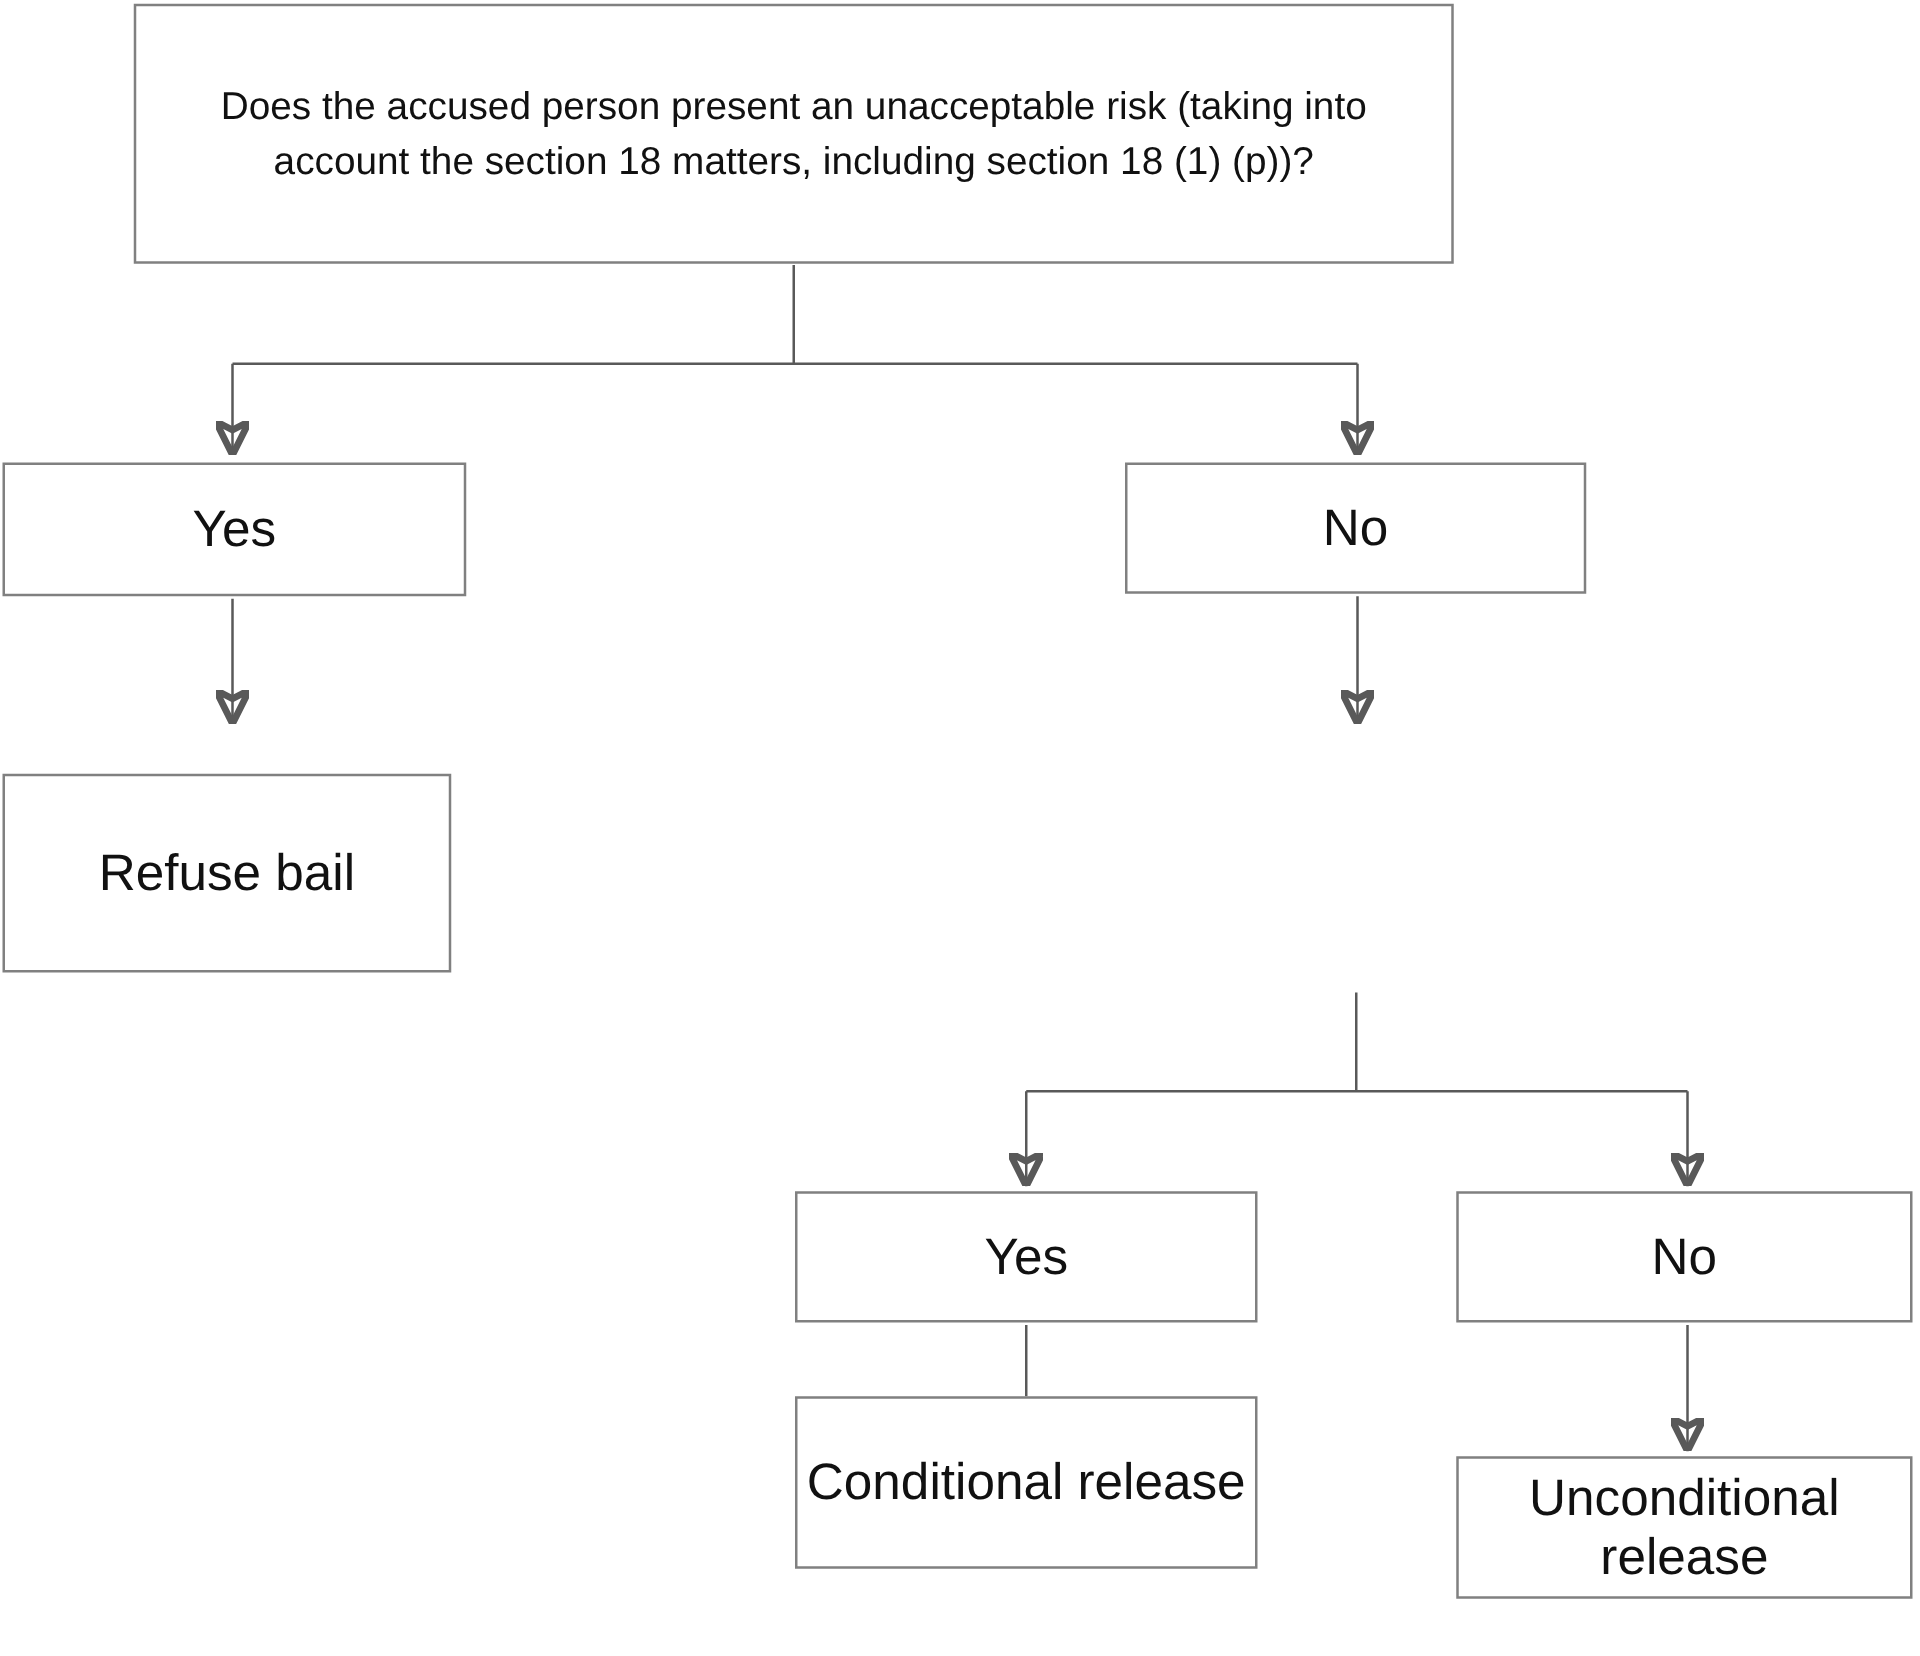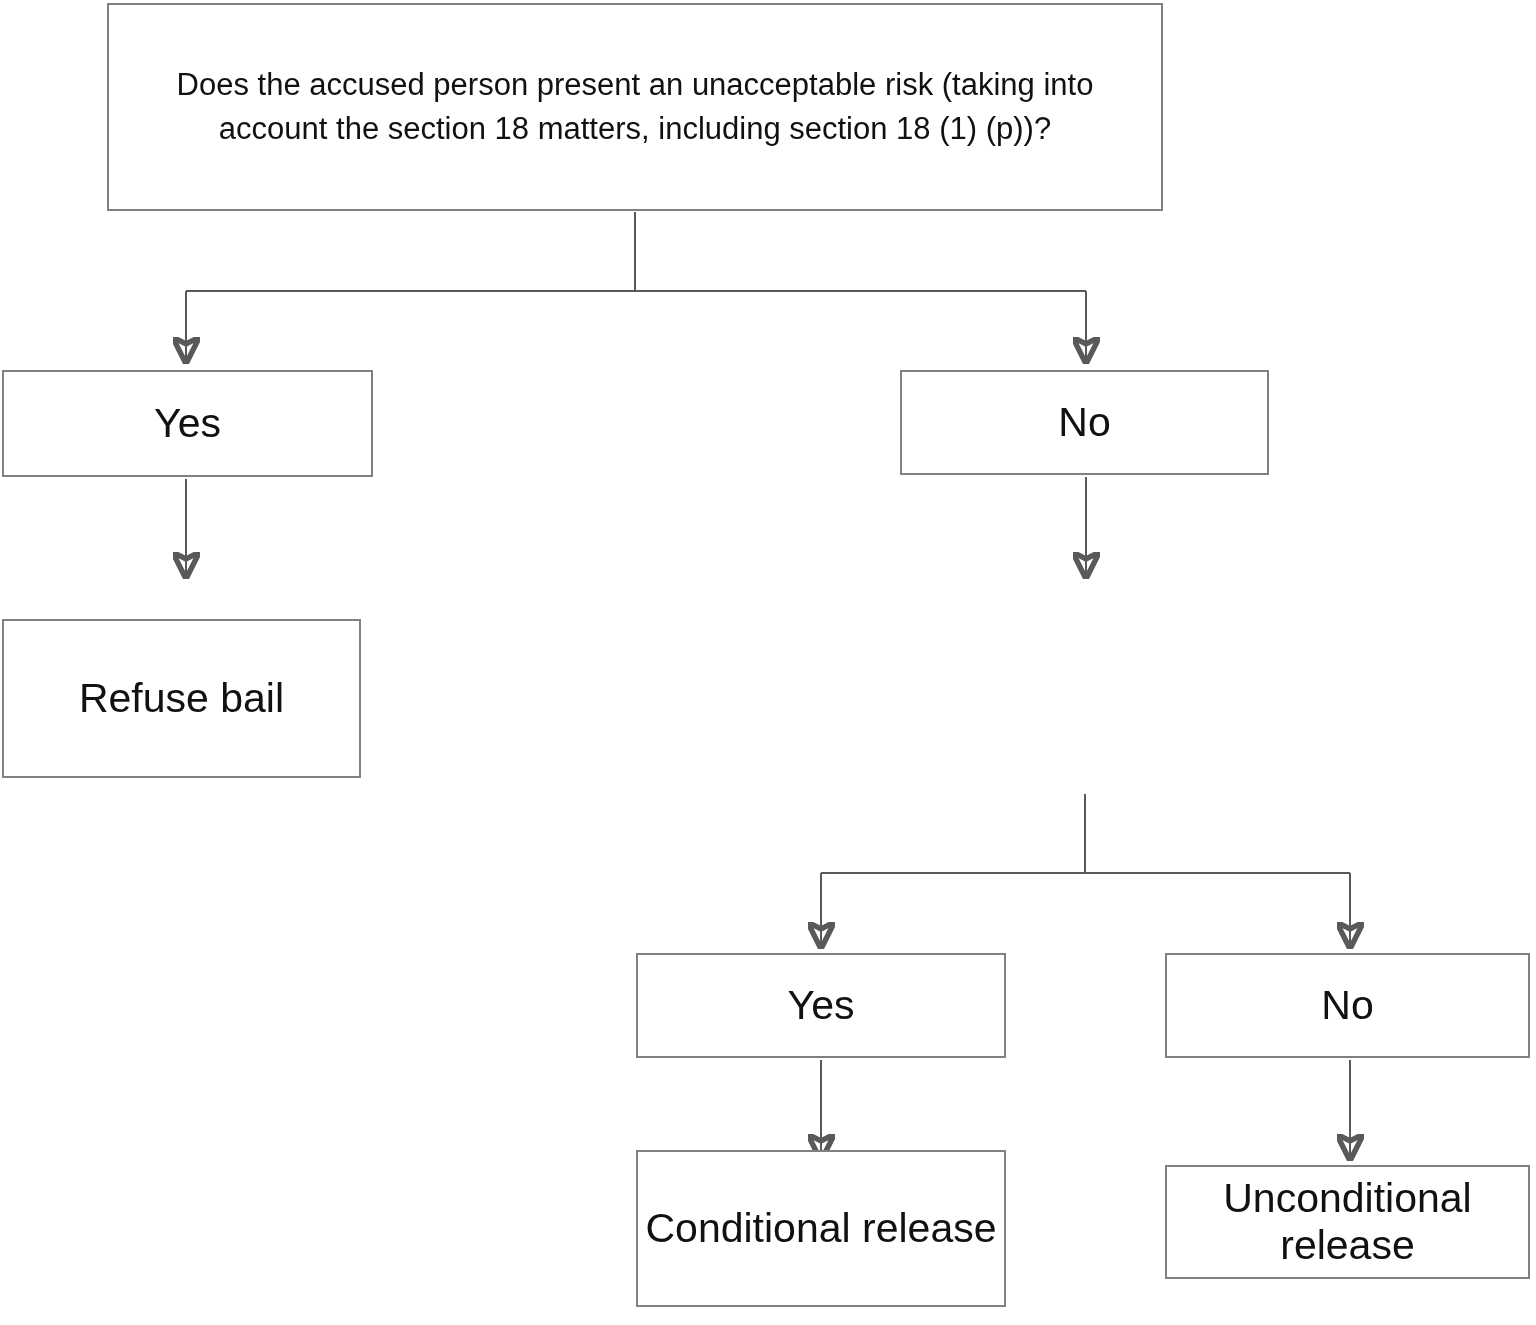--- a/index.html
+++ b/index.html
@@ -74,17 +74,17 @@
 
   <div class="node lbl" style="left:900px; top:370px; width:369px; height:105px;">No</div>
 
   <div class="node lbl" style="left:2px; top:583px; width:359px; height:159px;margin-top:36px;">Refuse bail</div>
 
 
   <div class="node lbl" style="left:636px; top:953px; width:370px; height:105px;">Yes</div>
 
   <div class="node lbl" style="left:1165px; top:953px; width:365px; height:105px;">No</div>
 
-  <div class="node lbl" style="left:636px; top:1150px; width:370px; height:157px;">Conditional release</div>
+  <div class="node lbl" style="left:636px; top:1117px; width:370px; height:138px;">Conditional release</div>
 
   <div class="node lbl" style="left:1165px; top:1165px; width:365px; height:114px;">Unconditional release</div>
 
 </div>
 
 </body></html>

